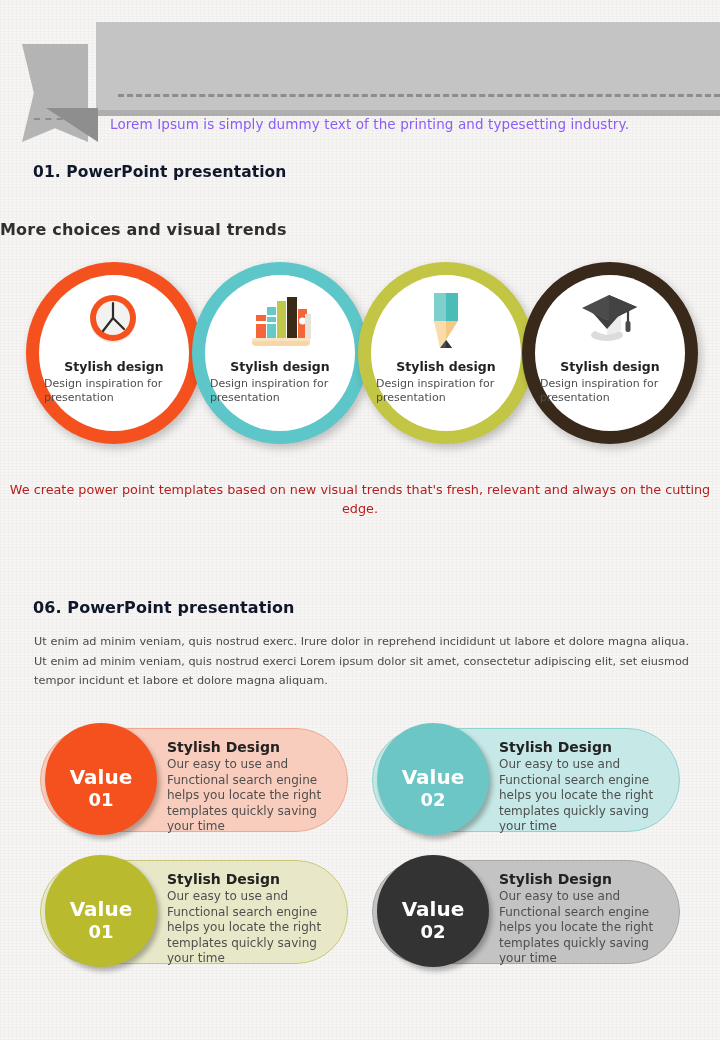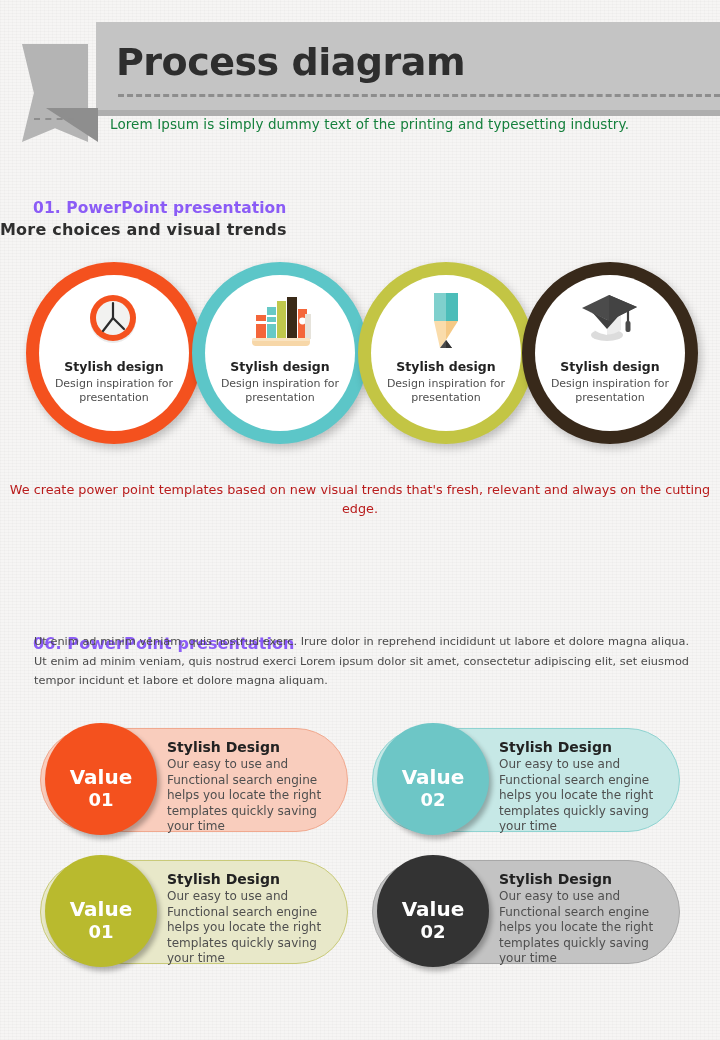--- a/index.html
+++ b/index.html
@@ -79,32 +79,31 @@
     font-size: 38px;
     font-weight: bold;
     letter-spacing: -0.5px;
     color: #2e2e2e;
     line-height: 60px;
   }
   .ribbon-subtitle {
     position: absolute;
     left: 110px; top: 116px;
     font-size: 13.5px;
-    color: #15803d;
+    color: #8b5cf6;
     letter-spacing: 0.1px;
   }
 
   
   .section-heading {
     position: absolute;
     font-size: 15.5px;
     font-weight: bold;
-    color: #8b5cf6;
+    color: #0f172a;
     letter-spacing: 0.1px;
-    margin-top: 36px;
   }
   #sec1-heading { left: 33px; top: 163px; }
   #sec2-heading { left: 33px; top: 598px; font-size: 16px; }
 
   .subheading {
     position: absolute;
     left: 0; top: 220px;
     width: 720px;
     font-size: 16px;
     font-weight: bold;
@@ -163,21 +162,21 @@
   }
   .node .node-title {
     font-size: 12.5px;
     font-weight: bold;
     color: #222;
     margin-top: 2px;
   }
   .node .node-desc {
     font-size: 11px;
     color: #4e4e4e;
-    text-align: center;
+    text-align: left;
     line-height: 14px;
     margin-top: 3px;
     width: 140px;
   }
 
   
   .center-para {
     position: absolute;
     left: 0; top: 480px;
     width: 720px;
@@ -241,21 +240,20 @@
 
 <div class="page">
 
   <div class="ribbon-wrap">
     <div class="ribbon-tail" style="background: rgb(180, 180, 180);"></div>
     <div class="ribbon-bar" style="background: rgb(196, 196, 196);"></div>
     <div class="ribbon-bar-shadow"></div>
     <div class="ribbon-fold"></div>
     <div class="ribbon-fold-dash"></div>
     <div class="ribbon-dash"></div>
-    <div class="ribbon-title">Process diagram</div>
   </div>
   <div class="ribbon-subtitle">Lorem Ipsum is simply dummy text of the printing and typesetting industry.</div>
 
   <div class="section-heading" id="sec1-heading">01. PowerPoint presentation</div>
   <div class="subheading">More choices and visual trends</div>
 
   <div class="circles">
 
     <div class="node" id="node-0" style="left:26px; top:4px;">
       <div class="arrow" id="arrow-0" style="border-left-color: rgb(244, 81, 30);"></div>

